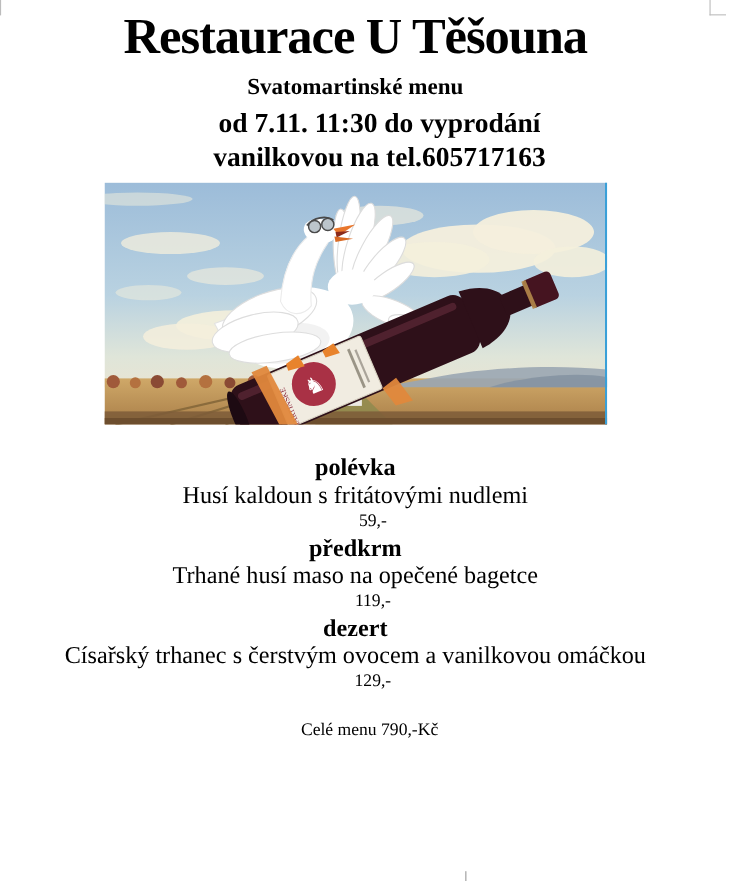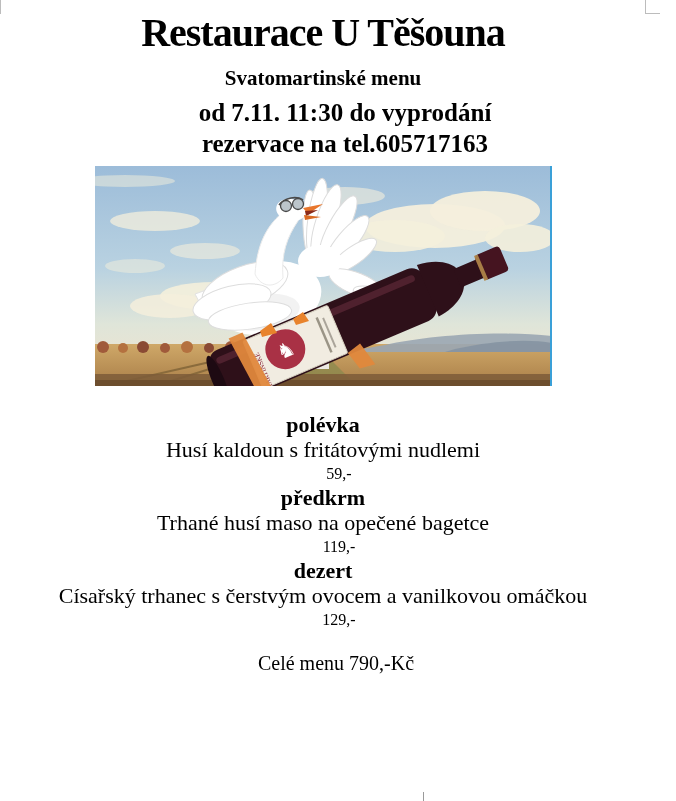--- a/index.html
+++ b/index.html
@@ -2,52 +2,52 @@
 <html><head>
 <meta charset="utf-8">
 <style>
   html,body{margin:0;padding:0;}
   body{
     width:676px;height:801px;background:#ffffff;overflow:hidden;
     font-family:"Liberation Serif","DejaVu Serif",serif;color:#000;
   }
   .doc{position:relative;width:676px;height:801px;background:#fff;}
   .content{position:absolute;left:0;top:0;width:646px;text-align:center;}
-  .title{font-size:40px;font-weight:bold;line-height:54px;padding-top:6px;letter-spacing:-1px;}
+  .title{font-size:46px;font-weight:bold;line-height:54px;padding-top:6px;letter-spacing:-1px;}
   .subtitle{font-size:21px;font-weight:bold;line-height:37px;}
   .info{font-size:25px;font-weight:bold;line-height:31px;margin-left:44px;}
   .photo{width:457px;height:220px;margin:7px auto 0 auto;position:relative;}
   .photo svg{display:block;}
   .spacer-a{height:26px;}
   .spacer-b{height:20px;}
   .course-heading{font-size:22px;font-weight:bold;line-height:25px;}
   .course-line{font-size:22px;line-height:26px;}
   .course-price{font-size:16px;line-height:22px;padding-left:32px;}
-  .footer-line{font-size:20px;line-height:25px;margin-left:26px;}
+  .footer-line{font-size:16px;line-height:25px;margin-left:26px;}
   .mark{position:absolute;background:#bcbcbc;}
   .mark-left-v{left:0;top:0;width:1px;height:14px;}
   .mark-right-v{left:645px;top:0;width:1px;height:14px;}
   .mark-right-h{left:645px;top:13px;width:15px;height:1px;}
   .cursor{position:absolute;left:423px;top:792px;width:1px;height:9px;background:#9a9a9a;}
 </style>
 </head>
 <body>
 
 <div class="doc">
 
   <div class="mark mark-left-v"></div>
   <div class="mark mark-right-v"></div>
   <div class="mark mark-right-h"></div>
 
   <div class="content">
 
     <div class="title">Restaurace U Těšouna</div>
     <div class="subtitle">Svatomartinské menu</div>
     <div class="info">od 7.11. 11:30 do vyprodání</div>
-    <div class="info">rezervace na tel.605717163</div>
+    <div class="info">vanilkovou na tel.605717163</div>
 
     <div class="photo">
       <svg width="457" height="220" viewBox="0 0 457 220" xmlns="http://www.w3.org/2000/svg">
         <defs>
           <linearGradient id="sky" x1="0" y1="0" x2="0" y2="1">
             <stop offset="0%" stop-color="#9cbcd9"></stop>
             <stop offset="55%" stop-color="#b9d2e1"></stop>
             <stop offset="85%" stop-color="#dfe5d9"></stop>
             <stop offset="100%" stop-color="#e8e4d3"></stop>
           </linearGradient>

